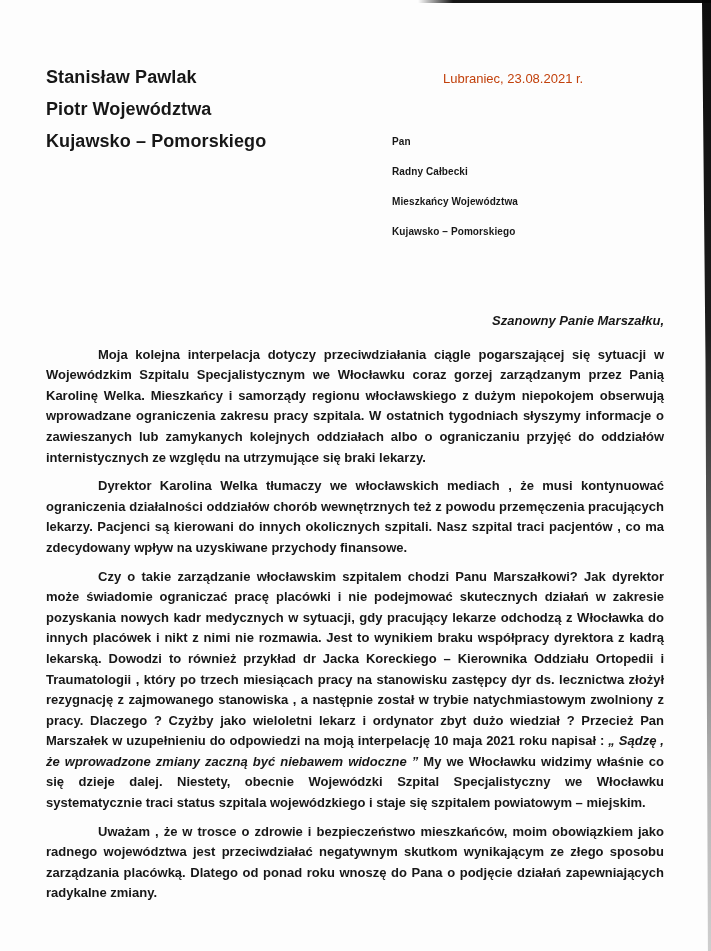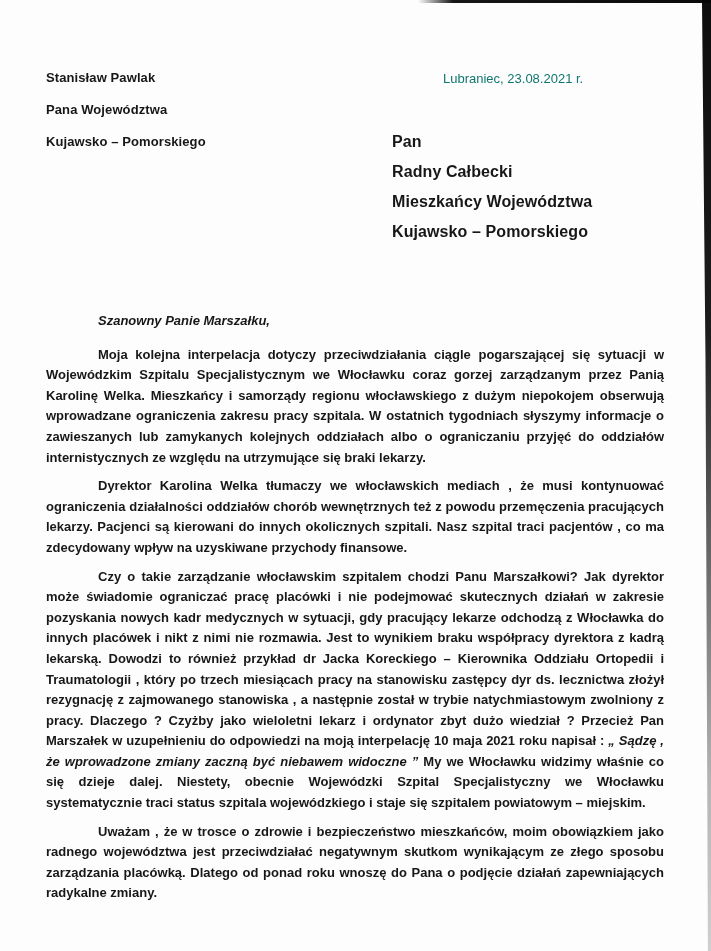--- a/index.html
+++ b/index.html
@@ -39,79 +39,79 @@
       rgba(60,60,60,0.75) 60%,
       rgba(120,120,120,0.55) 82%,
       rgba(150,150,150,0.45) 100%);
     clip-path: polygon(18% 0, 100% 0, 100% 100%, 72% 100%, 50% 38%);
   }
   
   .sender {
     position: absolute;
     left: 46px;
     top: 70px;
-    font-size: 13px;
+    font-size: 18px;
     font-weight: 700;
     letter-spacing: 0.1px;
   }
   .sender .hline { line-height: 15px; margin-bottom: 17px; }
   .dateline {
     position: absolute;
     left: 443px;
     top: 71px;
     font-size: 13px;
     font-weight: 400;
-    color: #0f766e;
+    color: #c2410c;
   }
   .recipient {
     position: absolute;
     left: 392px;
     top: 134px;
-    font-size: 16px;
+    font-size: 10px;
     font-weight: 700;
     letter-spacing: 0.1px;
   }
   .recipient .hline { line-height: 15px; margin-bottom: 15px; }
   
   .body {
     position: absolute;
     left: 46px;
     top: 311px;
     width: 618px;
     font-size: 13px;
     font-weight: 600;
     line-height: 20.6px;
     text-align: justify;
   }
   .salutation {
     margin: 0 0 13px 52px;
     font-style: italic;
     font-weight: 700;
-    text-align: left;
+    text-align: right;
   }
   .body p {
     margin: 0 0 8px 0;
     text-indent: 52px;
   }
   .quote {
     font-style: italic;
     font-weight: 700;
   }
 </style>
 </head>
 <body>
 
 <div class="page">
 
   <div class="artifact-top"></div>
   <div class="artifact-right"></div>
 
   <div class="sender">
     <div class="hline">Stanisław Pawlak</div>
-    <div class="hline">Pana Województwa</div>
+    <div class="hline">Piotr Województwa</div>
     <div class="hline">Kujawsko – Pomorskiego</div>
   </div>
 
   <div class="dateline">Lubraniec, 23.08.2021 r.</div>
 
   <div class="recipient">
     <div class="hline">Pan</div>
     <div class="hline">Radny Całbecki</div>
     <div class="hline">Mieszkańcy Województwa</div>
     <div class="hline">Kujawsko – Pomorskiego</div>

